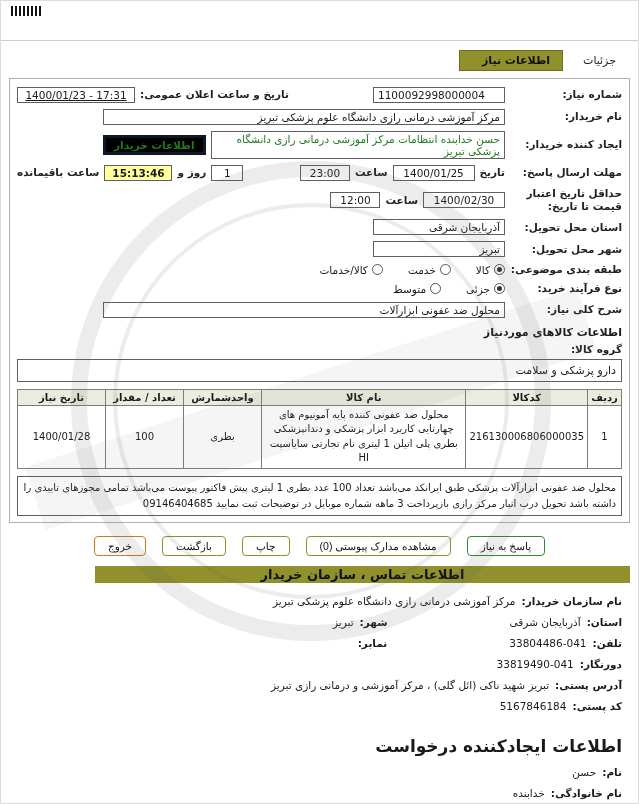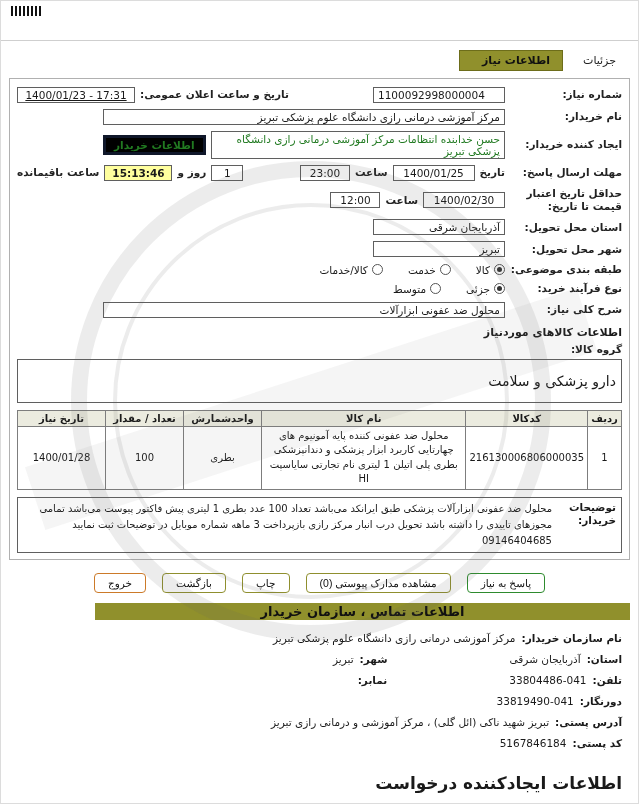--- a/index.html
+++ b/index.html
@@ -31,21 +31,21 @@
   .linkbtn { border:3px solid #0f172a; color:#217a21; padding:1px 8px; font-size:10.5px; background:#000000; flex:none;font-weight:bold; }
   .yellow { background:#ffff9e; font-weight:bold; }
 
   .radio { width:11px; height:11px; border:1px solid #555; border-radius:50%; display:inline-block; background:#fff; position:relative; flex:none; }
   .radio.on::after { content:""; position:absolute; inset:2px; background:#333; border-radius:50%; }
   .optgroup { display:flex; align-items:center; gap:4px; margin-left:20px; }
   .optlabel { font-size:10.5px; }
   .notetext { font-size:9.5px; flex:1; text-align:right; line-height:1.3; }
 
   .sectitle { font-weight:bold; font-size:11px; margin:8px 0 4px; }
-  .groupbox { border:1px solid #5f5f5f; min-height:17px; padding:13px 5px; font-size:14px; margin-top:3px; background:#fff; }
+  .groupbox { border:1px solid #5f5f5f; min-height:17px; padding:4px 5px; font-size:11px; margin-top:3px; background:#fff; }
 
   table.items { width:100%; border-collapse:collapse; margin-top:7px; background:#fff; }
   .items th,.items td { border:1px solid #7d7d7d; font-size:10px; padding:2px 3px; vertical-align:middle; }
   .items th { background:#ebebdf; font-weight:bold; }
   .items td.c { text-align:center; }
   .items td.name { text-align:center; line-height:1.45; }
 
   .notesbox { border:1px solid #5f5f5f; margin-top:7px; padding:3px 5px; display:flex; gap:6px; font-size:10px; min-height:40px; background:#fff; }
   .notesbox .nlbl { width:58px; flex:none; font-weight:bold; font-size:10.5px; line-height:1.3; }
   .notesbox .txt { flex:1; text-align:right; line-height:1.6; }
@@ -197,21 +197,20 @@
           <td class="c ltr">216130006806000035</td>
           <td class="name">محلول ضد عفونی کننده پایه آمونیوم های چهارتایی کاربرد ابزار پزشکی و دندانپزشکی بطری پلی اتیلن 1 لیتری نام تجارتی سایاسپت HI</td>
           <td class="c">بطری</td>
           <td class="c">100</td>
           <td class="c ltr">1400/01/28</td>
         </tr>
       </tbody>
     </table>
 
     <div class="notesbox">
-      <span class="nlbl">توضیحات خریدار:</span>
       <span class="txt">محلول ضد عفونی ابزارآلات پزشکی طبق ایرانکد می‌باشد تعداد 100 عدد بطری 1 لیتری پیش فاکتور پیوست می‌باشد تمامی مجوزهای تاییدی را داشته باشد تحویل درب انبار مرکز رازی بازپرداخت 3 ماهه شماره موبایل در توضیحات ثبت نمایید 09146404685</span>
     </div>
 
   </div>
 
   <div class="btnrow">
     <button class="btn greenb">پاسخ به نیاز</button>
     <button class="btn">مشاهده مدارک پیوستی (0)</button>
     <button class="btn">چاپ</button>
     <button class="btn">بازگشت</button>

